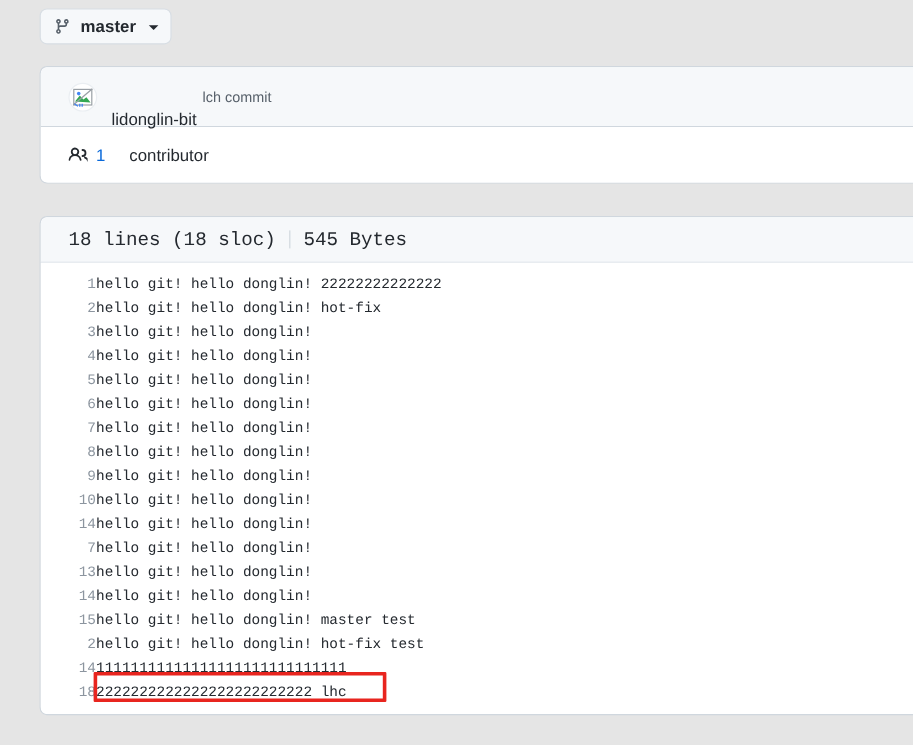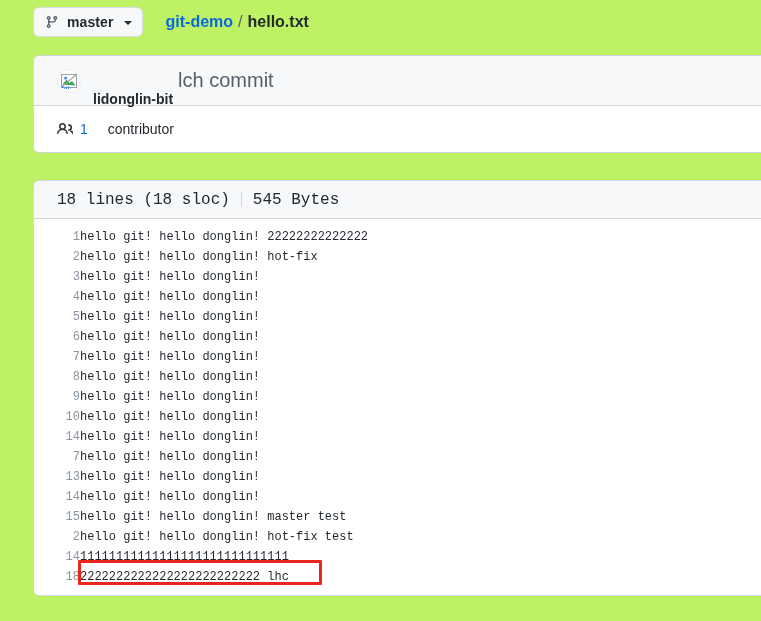--- a/index.html
+++ b/index.html
@@ -10,21 +10,21 @@
     height: 621px;
     background: #ffffff;
     font-family: "Liberation Sans", sans-serif;
     -webkit-font-smoothing: antialiased;
   }
   .page {
     position: relative;
     width: 761px;
     height: 621px;
     overflow: hidden;
-    background: #bef264;
+    background: #e5e5e5;
   }
 
   
   .topbar {
     position: absolute;
     left: 33px;
     top: 6px;
     display: flex;
     align-items: center;
     height: 32px;
@@ -105,27 +105,27 @@
     display: flex;
     align-items: center;
     justify-content: center;
     flex: 0 0 auto;
     margin-left: 7px;
   }
   .avatar svg { display: block; }
   .commit-author {
     margin-left: 12px;
     font-size: 14px;
-    font-weight: 700;
+    font-weight: 400;
     color: #24292f;
     margin-top: 36px;
   }
   .commit-message {
     margin-left: 5px;
-    font-size: 20px;
+    font-size: 12px;
     color: #57606a;
   }
   .contributor-row {
     display: flex;
     align-items: center;
     height: 46px;
     padding: 0 16px;
     background: #ffffff;
     border-bottom-left-radius: 6px;
     border-bottom-right-radius: 6px;
@@ -230,25 +230,20 @@
     <div class="branch-btn">
       <span class="branch-icon">
         <svg width="14" height="16" viewBox="0 0 16 16" aria-hidden="true">
           <path fill="currentColor" d="M9.5 3.25a2.25 2.25 0 1 1 3 2.122V6A2.5 2.5 0 0 1 10 8.5H6a1 1 0 0 0-1 1v1.128a2.251 2.251 0 1 1-1.5 0V5.372a2.25 2.25 0 1 1 1.5 0v1.836A2.493 2.493 0 0 1 6 7h4a1 1 0 0 0 1-1v-.628A2.25 2.25 0 0 1 9.5 3.25Zm-6 0a.75.75 0 1 0 1.5 0 .75.75 0 0 0-1.5 0Zm8.25-.75a.75.75 0 1 0 0 1.5.75.75 0 0 0 0-1.5ZM4.25 12a.75.75 0 1 0 0 1.5.75.75 0 0 0 0-1.5Z"></path>
         </svg>
       </span>
       <span class="branch-label">master</span>
       <span class="caret"></span>
     </div>
 
-    <div class="breadcrumb">
-      <span class="repo">git-demo</span>
-      <span class="sep">/</span>
-      <span class="filename">hello.txt</span>
-    </div>
   </div>
 
   <div class="panel commit-panel">
 
     <div class="commit-row">
       <span class="avatar">
         <svg width="20" height="20" viewBox="0 0 20 20" aria-hidden="true">
           <rect x="2.5" y="3.5" width="15" height="13" fill="#ffffff" stroke="#9aa0a6" stroke-width="1"></rect>
           <path d="M3.5 13.5 L7.5 8.5 L10.5 12 L13 10 L16.5 14.5 Z" fill="#34a853"></path>
           <circle cx="6.6" cy="7" r="1.5" fill="#4285f4"></circle>

